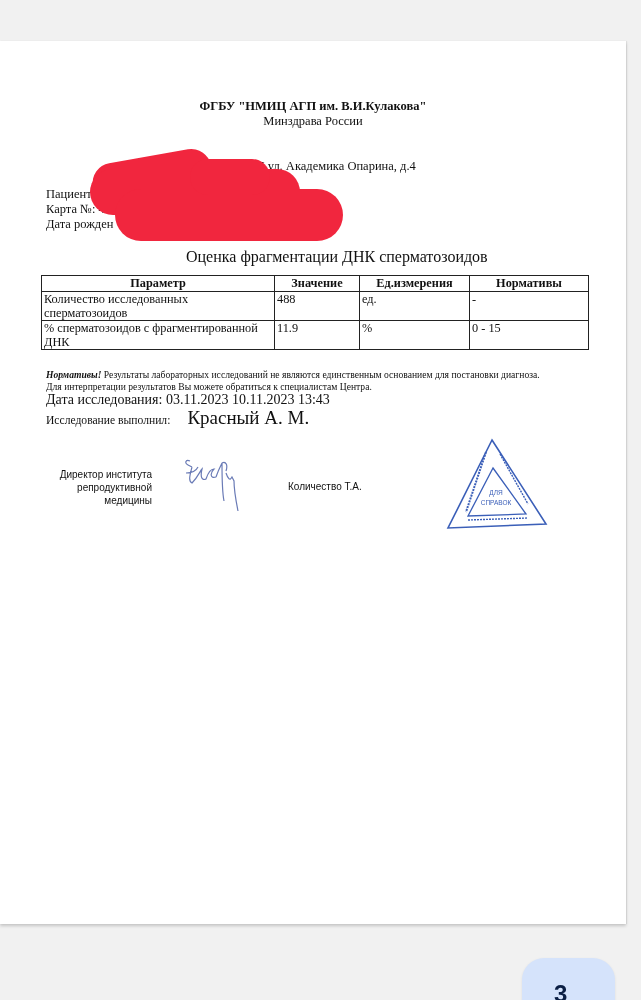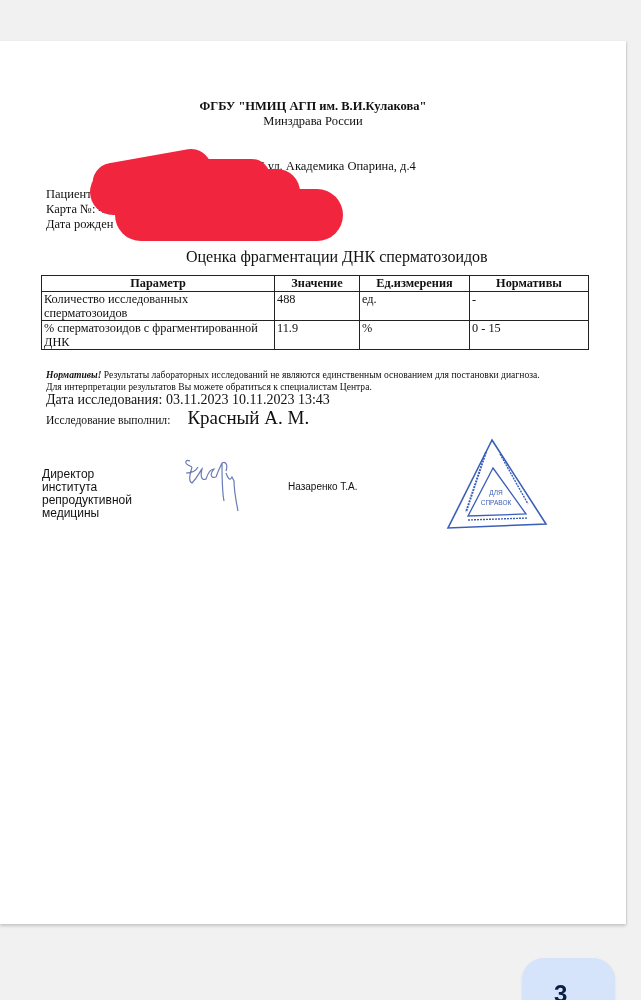--- a/index.html
+++ b/index.html
@@ -36,21 +36,21 @@
 
   .note { left:46px; top:313px; font-size:12px; }
   .warn { left:46px; top:328px; font-size:9.6px; }
   .warn b { font-style:italic; }
   .interp { left:46px; top:340px; font-size:9.6px; }
   .date { left:46px; top:351px; font-size:14px; }
   .perf { left:46px; top:366px; font-size:11.6px; }
   .perf .name { font-size:19px; margin-left:17px;font-family:Liberation Serif, serif; }
 
   .sans { font-family:"Liberation Sans", "DejaVu Sans", sans-serif; }
-  .dir { left:42px; top:427px; font-size:12px; line-height:13px; white-space:normal; width:110px; }
+  .dir { left:42px; top:427px; font-size:10px; line-height:13px; white-space:normal; width:110px;text-align:right; }
   .director-name { left:288px; top:440px; font-size:10px; }
 
   .redact { position:absolute; background:#f1263e; border-radius:40px; }
 
   .fab {
     position:absolute; left:522px; top:958px; width:93px; height:70px;
     background:#d5e3fb; border-radius:22px;
     box-shadow:0 1px 3px rgba(0,0,0,0.08);
   }
   .fab-text { position:absolute; left:32px; top:22px; font-family:"Liberation Sans", sans-serif;
@@ -100,21 +100,21 @@
   <div class="abs interp">Для интерпретации результатов Вы можете обратиться к специалистам Центра.</div>
   <div class="abs date">Дата исследования: 03.11.2023 10.11.2023 13:43</div>
   <div class="abs perf"><span>Исследование выполнил:</span><span class="name">Красный А. М.</span></div>
 
   <div class="abs sans dir">Директор института репродуктивной медицины</div>
 
   <svg class="abs" style="left:182px;top:410px" width="75" height="75" viewBox="0 0 75 75">
     <path d="M8 10 C4 8 2 12 6 14 L10 16 M4 22 C10 22 14 20 16 16 M10 16 C8 24 6 30 10 32 C16 26 18 20 20 18 C18 26 20 30 24 28 C26 22 28 18 32 18 C28 22 28 28 34 26 M34 26 C36 20 38 16 40 12 C40 24 40 40 42 50 M40 12 C44 10 46 14 44 20 M44 22 C46 28 48 30 50 26 L52 30 C52 40 54 50 56 60" stroke="#6a7bb6" stroke-width="1.2" fill="none"></path>
   </svg>
 
-  <div class="abs sans director-name">Назаренко Т.А.</div>
+  <div class="abs sans director-name">Количество Т.А.</div>
 
   <svg class="abs" style="left:446px;top:397px" width="102" height="92" viewBox="0 0 102 92">
     <polygon points="46,2 100,86 2,90" fill="none" stroke="#3b5fb8" stroke-width="1.6"></polygon>
     <polygon points="47,30 80,76 22,78" fill="none" stroke="#3b5fb8" stroke-width="1.3"></polygon>
     <line x1="40" y1="14" x2="20" y2="74" stroke="#3b5fb8" stroke-width="2" stroke-dasharray="2 1"></line>
     <line x1="54" y1="16" x2="82" y2="66" stroke="#3b5fb8" stroke-width="1.4" stroke-dasharray="2 1"></line>
     <line x1="22" y1="82" x2="82" y2="80" stroke="#3b5fb8" stroke-width="1.4" stroke-dasharray="2 1"></line>
     <text x="50" y="57" font-size="6.5" text-anchor="middle" fill="#3b5fb8" font-family="Liberation Sans, sans-serif">ДЛЯ</text>
     <text x="50" y="67" font-size="6.5" text-anchor="middle" fill="#3b5fb8" font-family="Liberation Sans, sans-serif">СПРАВОК</text>
   </svg>

